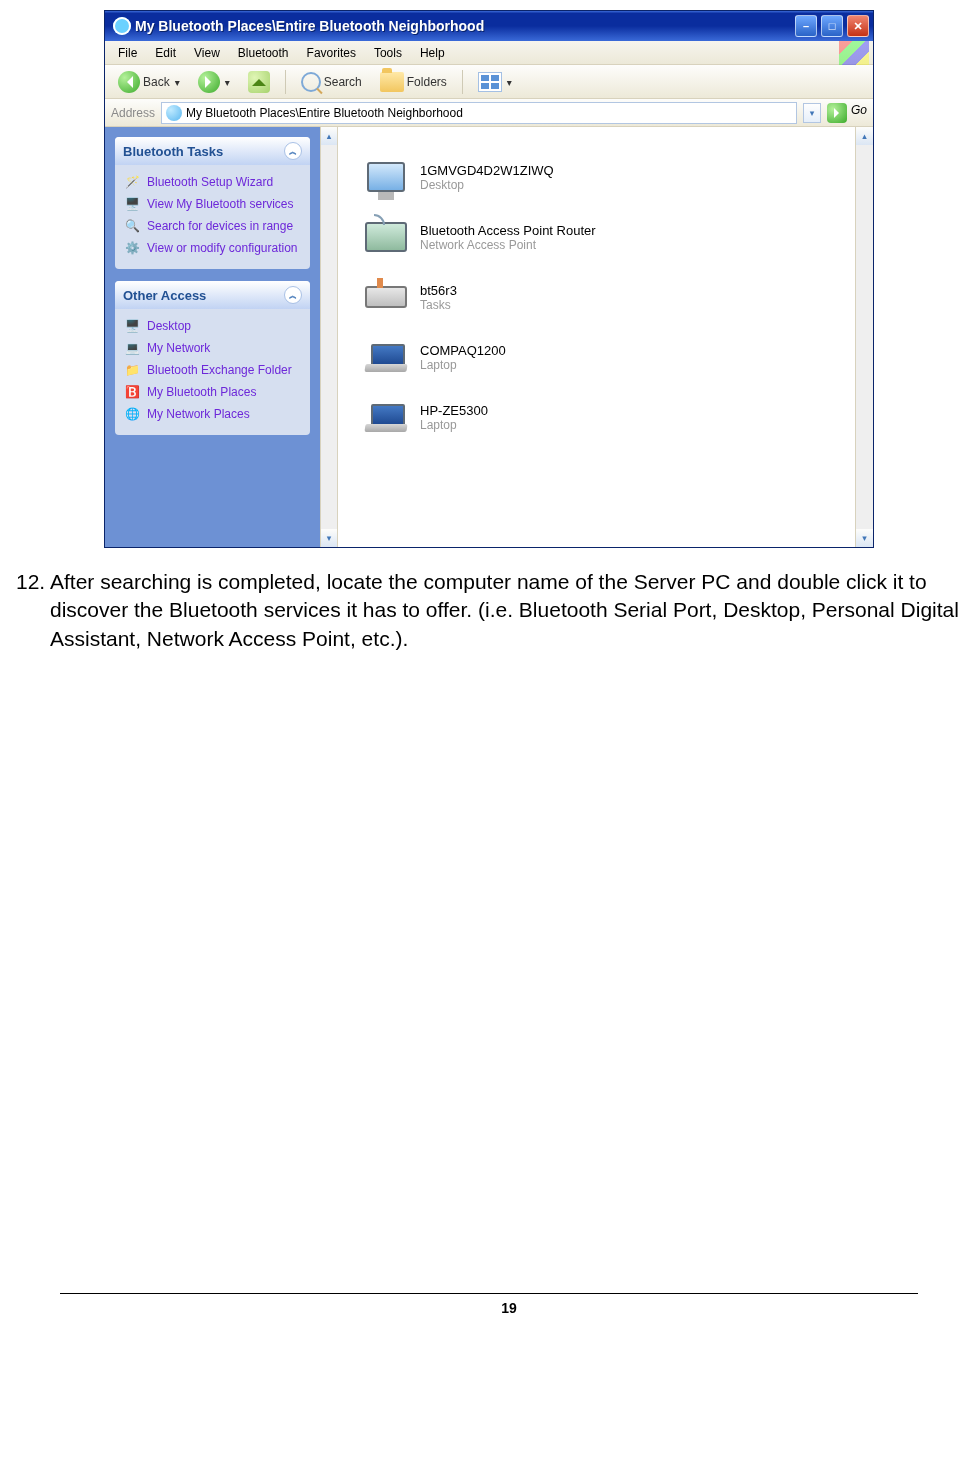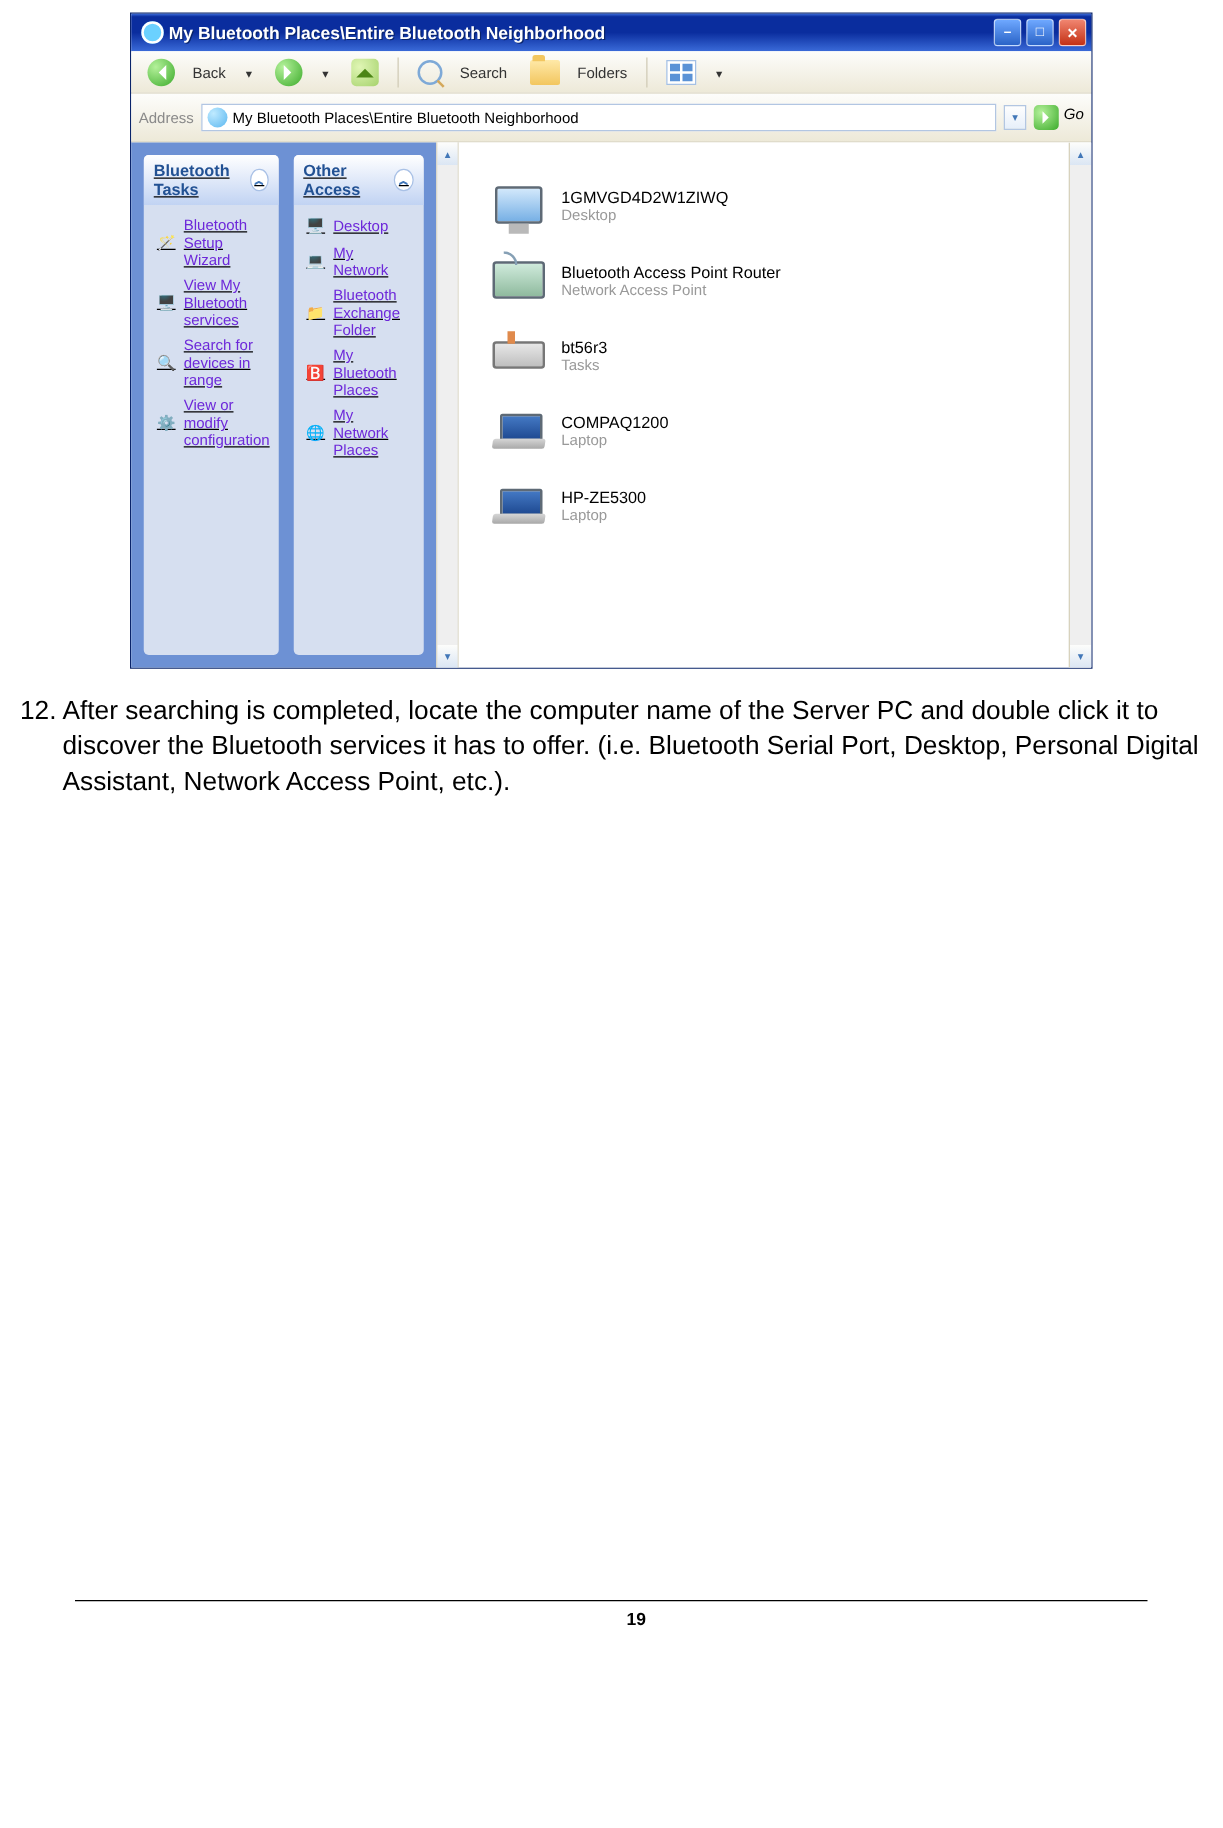--- a/index.html
+++ b/index.html
@@ -12,46 +12,46 @@
   .wbtns{display:flex;gap:4px;}
   .wbtn{width:22px;height:22px;border-radius:3px;display:flex;align-items:center;justify-content:center;font-family:Tahoma,sans-serif;font-weight:bold;font-size:11px;color:#fff;border:1px solid rgba(255,255,255,.6);}
   .wbtn.min{background:linear-gradient(#6ea8ff,#2a63c7);}
   .wbtn.max{background:linear-gradient(#6ea8ff,#2a63c7);}
   .wbtn.close{background:linear-gradient(#f08570,#c43115);}
   .menubar{height:24px;background:linear-gradient(#f6f4ee,#ece9d8);display:flex;align-items:center;padding:0 4px;font-size:12px;color:#000;border-bottom:1px solid #d8d2bd;}
   .menubar span{padding:3px 9px;cursor:default;}
   .menubar .spacer{flex:1}
   .xp-flag{width:30px;height:24px;background:linear-gradient(135deg,#f00 0 25%,#0f0 0 50%,#00f 0 75%,#ff0 0);opacity:.35;}
   .toolbar{height:34px;background:linear-gradient(#fdfdfb,#ede9d8);border-bottom:1px solid #d8d2bd;display:flex;align-items:center;padding:2px 6px;gap:4px;font-size:12px;color:#333;}
-  .tbtn{display:flex;align-items:center;gap:14px;padding:3px 6px;border:1px solid transparent;border-radius:3px;}
+  .tbtn{display:flex;align-items:center;gap:3px;padding:3px 6px;border:1px solid transparent;border-radius:3px;}
   .sep{width:1px;height:24px;background:#cfcab5;margin:0 4px;}
   .ic{width:22px;height:22px;border-radius:50%;display:flex;align-items:center;justify-content:center;color:#fff;font-size:13px;}
   .ic.green{background:radial-gradient(circle at 30% 30%,#b4f19a,#3cab2b);}
   .arrow-left::before{content:"";border:6px solid transparent;border-right-color:#fff;margin-left:-4px;}
   .arrow-right::before{content:"";border:6px solid transparent;border-left-color:#fff;margin-right:-4px;}
   .up-arrow{width:22px;height:22px;background:radial-gradient(circle at 30% 30%,#e0f6b5,#a6d26d);border-radius:4px;display:flex;align-items:center;justify-content:center;color:#4c8516;}
   .up-arrow::before{content:"";width:0;height:0;border:7px solid transparent;border-bottom-color:#4c8516;position:relative;top:-3px;}
   .search-ic{width:20px;height:20px;border:2px solid #7ea9d7;border-radius:50%;position:relative;}
   .search-ic::after{content:"";position:absolute;width:7px;height:2px;background:#d4a85b;bottom:-2px;right:-4px;transform:rotate(45deg);}
   .folder-ic{width:24px;height:20px;background:linear-gradient(#ffe9a8,#f2c65f);border-radius:2px;position:relative;}
   .folder-ic::before{content:"";position:absolute;top:-4px;left:2px;width:10px;height:5px;background:#f2c65f;border-radius:2px 2px 0 0;}
   .views-ic{width:24px;height:20px;border:1px solid #a4c0e4;background:#fff;display:grid;grid-template:repeat(2,1fr)/repeat(2,1fr);gap:2px;padding:2px;}
   .views-ic span{background:#5a92d6;}
   .drop::after{content:"▾";font-size:10px;color:#333;margin-left:2px;}
-  .addrbar{height:39px;background:linear-gradient(#fdfdfb,#ede9d8);border-bottom:1px solid #d8d2bd;display:flex;align-items:center;padding:2px 6px;font-size:12px;gap:6px;}
+  .addrbar{height:28px;background:linear-gradient(#fdfdfb,#ede9d8);border-bottom:1px solid #d8d2bd;display:flex;align-items:center;padding:2px 6px;font-size:12px;gap:6px;}
   .addrbar .lbl{color:#8a8a8a;}
   .addr-input-wrap{flex:1;display:flex;align-items:center;background:#fff;border:1px solid #b2c6e2;height:22px;padding:0 4px;}
   .addr-input-wrap .mini{width:16px;height:16px;background:radial-gradient(circle at 30% 30%,#bfeaff,#5ab7f0);border-radius:50%;margin-right:4px;}
   .addr-input-wrap input{border:none;outline:none;flex:1;font-size:12px;background:transparent;}
   .addr-drop{width:18px;height:20px;border:1px solid #b2c6e2;background:linear-gradient(#fefefe,#e6effa);display:flex;align-items:center;justify-content:center;color:#4277b8;font-size:9px;}
   .go{display:flex;gap:4px;font-style:italic;}
   .go-ic{width:20px;height:20px;background:radial-gradient(circle at 30% 30%,#b4f19a,#3cab2b);border-radius:4px;display:flex;align-items:center;justify-content:center;}
   .go-ic::before{content:"";border:5px solid transparent;border-left-color:#fff;margin-right:-4px;}
   .content{display:flex;height:420px;}
-  .side{width:244px;background:#6d91d4;padding:10px;display:flex;flex-direction:row;gap:12px;overflow:hidden;text-decoration:underline;}
+  .side{width:215px;background:#6d91d4;padding:10px;display:flex;flex-direction:column;gap:12px;overflow:hidden;}
   .panel{background:#d6dff0;border-radius:4px;overflow:hidden;}
   .panel-head{background:linear-gradient(#fff,#c1d3f3);padding:5px 8px;display:flex;align-items:center;justify-content:space-between;font-size:13px;font-weight:bold;color:#225193;}
   .panel-head .chev{width:18px;height:18px;border:1px solid #a9c1e6;border-radius:50%;background:#fff;display:flex;align-items:center;justify-content:center;font-size:8px;color:#4277b8;}
   .panel-body{padding:6px 10px 10px 10px;font-size:12px;color:#1b3f8e;}
   .panel-body .item{display:flex;align-items:center;gap:6px;padding:3px 0;cursor:default;}
   .i-ic{width:16px;height:16px;flex:0 0 16px;font-size:12px;display:flex;align-items:center;justify-content:center;}
   .main{flex:1;background:#fff;display:flex;overflow:hidden;}
   .vscroll-left{width:18px;background:#eceeef;border-left:1px solid #d8d2bd;border-right:1px solid #d8d2bd;display:flex;flex-direction:column;}
   .vscroll{width:18px;background:#eceeef;border-left:1px solid #d8d2bd;display:flex;flex-direction:column;}
   .vscroll .arr,.vscroll-left .arr{height:18px;display:flex;align-items:center;justify-content:center;font-size:9px;color:#4277b8;background:linear-gradient(#fdfdfb,#dbe6f4);}
@@ -88,20 +88,31 @@
     <div class="titlebar">
       <div class="title-icon"></div>
       <div class="title">My Bluetooth Places\Entire Bluetooth Neighborhood</div>
       <div class="wbtns">
         <div class="wbtn min">–</div>
         <div class="wbtn max">□</div>
         <div class="wbtn close">✕</div>
       </div>
     </div>
 
+    <div class="menubar">
+      <span>File</span>
+      <span>Edit</span>
+      <span>View</span>
+      <span>Bluetooth</span>
+      <span>Favorites</span>
+      <span>Tools</span>
+      <span>Help</span>
+      <div class="spacer"></div>
+      <div class="xp-flag"></div>
+    </div>
 
     <div class="toolbar">
       <div class="tbtn">
         <div class="ic green arrow-left"></div>
         <span>Back</span>
         <span class="drop"></span>
       </div>
       <div class="tbtn">
         <div class="ic green arrow-right"></div>
         <span class="drop"></span>

